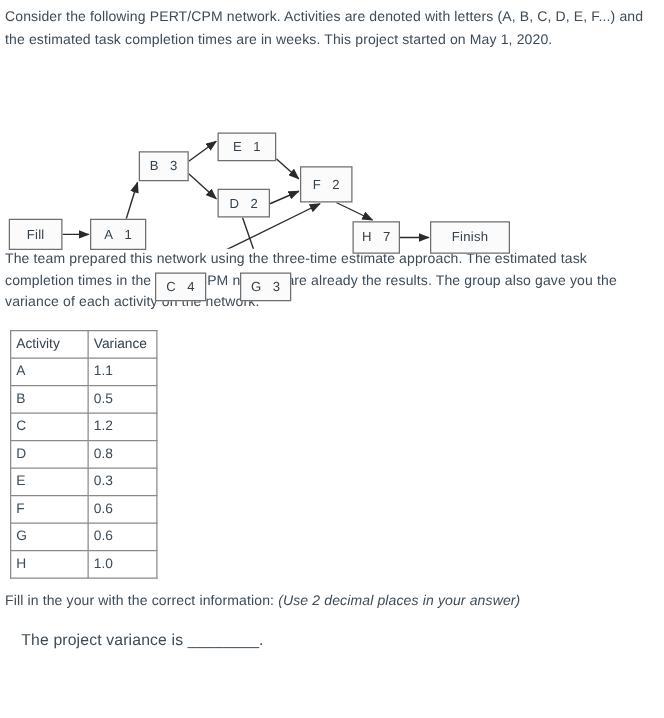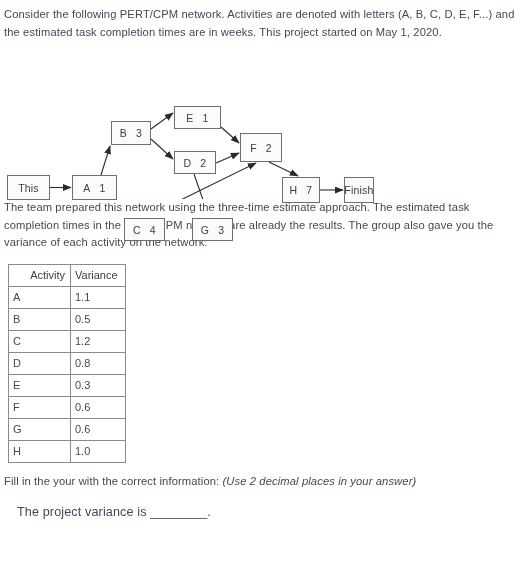--- a/index.html
+++ b/index.html
@@ -78,21 +78,21 @@
     font-size: 11px;
     font-weight: normal;
     text-align: left;
     padding: 4px 5px 4px 4px;
     color: #3d4b56;
     line-height: 13px;
   }
   table.variance th { color: #34414c; }
   table.variance td.act { width: 52px; }
   table.variance td.var { width: 45px; }
-  table.variance th.act { width: 52px; text-align: right; }
+  table.variance th.act { width: 52px; }
   table.variance th.var { width: 45px; }
   .spacer-b { height: 10px; }
 </style>
 </head>
 <body>
 
 <div class="wrap">
 
   <p class="intro">Consider the following PERT/CPM network. Activities are denoted with letters (A, B, C, D, E, F...) and the estimated task completion times are in weeks. This project started on May 1, 2020.</p>
 
@@ -114,21 +114,21 @@
         <line x1="190" y1="125" x2="205" y2="168"></line>
         <line x1="140" y1="169" x2="252" y2="114"></line>
         <line x1="161" y1="180.5" x2="187" y2="180.5"></line>
         <line x1="265" y1="113" x2="294" y2="127"></line>
         <line x1="229" y1="180" x2="296" y2="155"></line>
         <line x1="316" y1="141" x2="339" y2="141"></line>
       </g>
     </svg>
 
     <div class="node plain" style="left:3px;top:126px;width:43px;height:25px;">
-      <span class="lbl">This</span>
+      <span class="lbl">Fill</span>
     </div>
     <div class="node" style="left:68px;top:126px;width:45px;height:25px;">
       <span class="lbl">A</span>
       <span class="dur">1</span>
     </div>
     <div class="node" style="left:107px;top:72px;width:40px;height:24px;">
       <span class="lbl">B</span>
       <span class="dur">3</span>
     </div>
     <div class="node" style="left:170px;top:57px;width:47px;height:23px;">
@@ -148,21 +148,21 @@
       <span class="dur">4</span>
     </div>
     <div class="node" style="left:188px;top:169px;width:41px;height:23px;">
       <span class="lbl">G</span>
       <span class="dur">3</span>
     </div>
     <div class="node" style="left:278px;top:128px;width:38px;height:26px;">
       <span class="lbl">H</span>
       <span class="dur">7</span>
     </div>
-    <div class="node plain" style="left:340px;top:128px;width:30px;height:26px;">
+    <div class="node plain" style="left:340px;top:128px;width:64px;height:26px;">
       <span class="lbl">Finish</span>
     </div>
   </div>
 
   <p class="mid">The team prepared this network using the three-time estimate approach. The estimated task completion times in the PERT/CPM network are already the results. The group also gave you the variance of each activity on the network:</p>
 
   <table class="variance">
     <thead>
       <tr>
         <th class="act">Activity</th>

